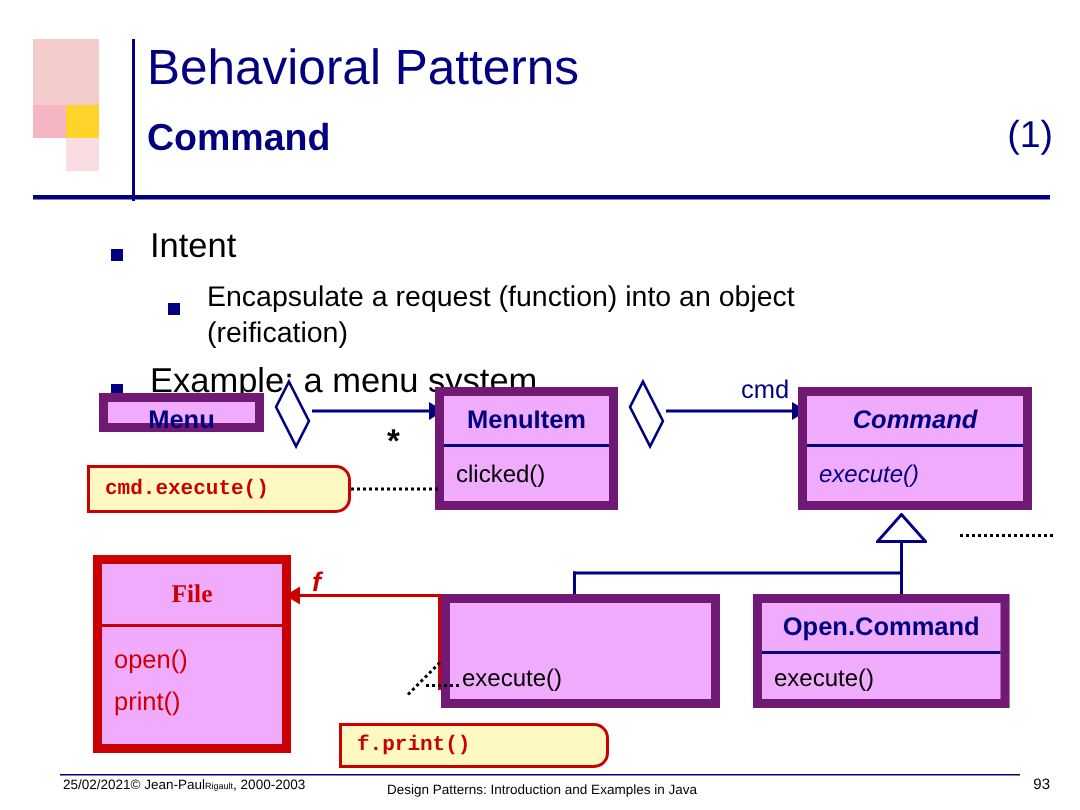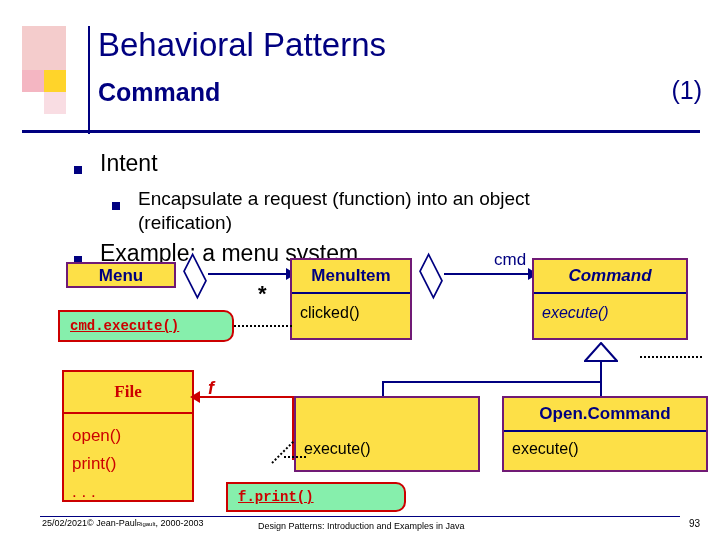--- a/index.html
+++ b/index.html
@@ -106,22 +106,22 @@
     color: #000000;
     white-space: nowrap;
   }
   .lvl1 { font-size: 23px; }
   .lvl2 { font-size: 19px; }
 
   
   .box {
     position: absolute;
     box-sizing: border-box;
-    border: 2px solid #701a75;
-    background: #fde047;
+    border: 6px solid #701a75;
+    background: #f0abfc;
   }
   .box .hdr {
     position: absolute;
     left: 0; right: 0; top: 0;
     height: 32px;
     border-bottom: 2px solid #000080;
     display: flex;
     align-items: center;
     justify-content: center;
     font-size: 17px;
@@ -137,31 +137,30 @@
     white-space: nowrap;
   }
   .box.italic .hdr { font-style: italic; }
   .box .row.italic { font-style: italic; color: #000080; }
 
   
   .code-note {
     position: absolute;
     box-sizing: border-box;
     border: 2px solid #cc0000;
-    background: #86efac;
+    background: #fef9c3;
     font-family: "Liberation Mono", monospace;
     font-weight: bold;
     font-size: 14px;
     color: #cc0000;
     display: flex;
     align-items: center;
     padding-left: 10px;
     border-radius: 0 10px 10px 0;
     white-space: nowrap;
-    text-decoration: underline;
   }
   .dotted {
     position: absolute;
     border-top: 2px dotted #000000;
     height: 0;
   }
 
   
   .diamond {
     position: absolute;
@@ -317,21 +316,21 @@
 
   <div class="ln ln-v" style="left:382px; top:381px; height:17px;"></div>
   <div class="ln ln-v" style="left:600px; top:381px; height:17px;"></div>
 
   <div class="dotted" style="left:640px; top:356px; width:62px;"></div>
 
   <div class="box" style="left:294px; top:396px; width:186px; height:76px;">
     <div class="row" style="top:42px;">execute()</div>
   </div>
 
-  <div class="box" style="left:502px; top:396px; width:206px; height:76px;">
+  <div class="box" style="left:502px; top:396px; width:171px; height:76px;">
     <div class="hdr">Open.Command</div>
     <div class="row" style="top:42px;">execute()</div>
   </div>
 
   <div class="box" style="left:62px; top:370px; width:132px; height:132px; border-color:#cc0000;">
     <div class="hdr" style="border-bottom-color:#cc0000; height:40px; color:#cc0000;font-family:Liberation Serif, serif;">File</div>
     <div class="row" style="top:54px; font-size:17px; color:#cc0000;">open()</div>
     <div class="row" style="top:82px; font-size:17px; color:#cc0000;">print()</div>
     <div class="row" style="top:110px; font-size:17px; color:#cc0000;">. . .</div>
   </div>

